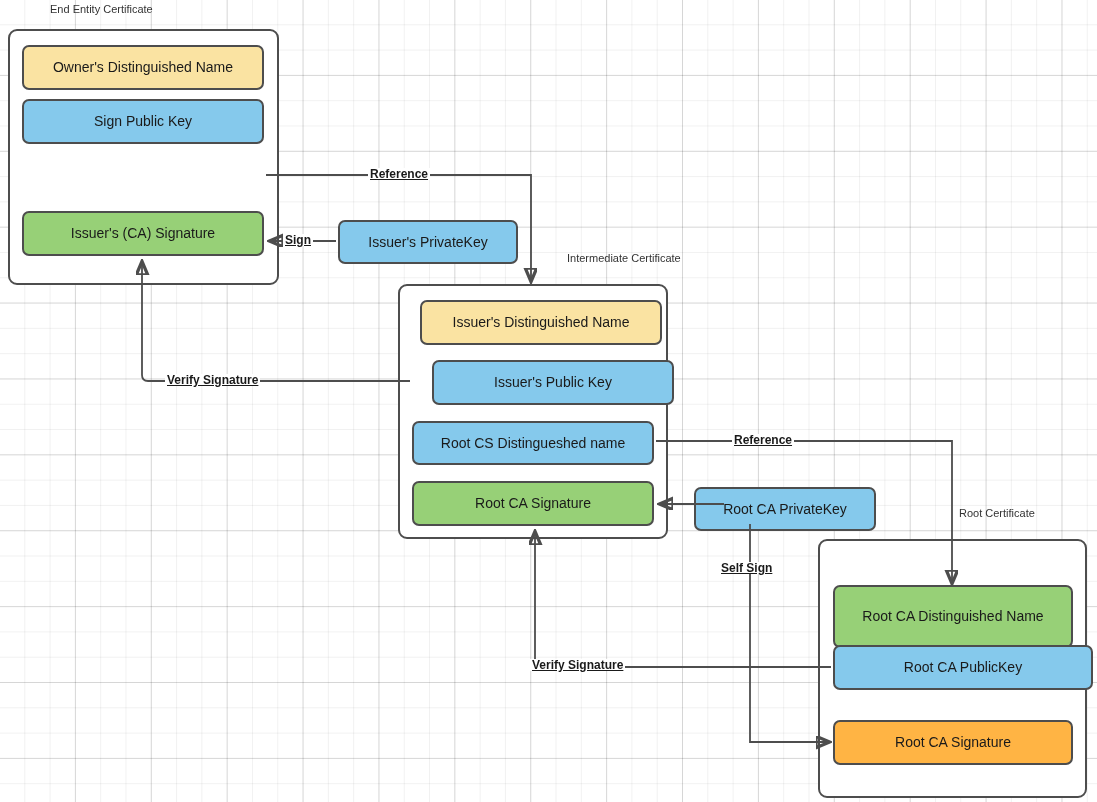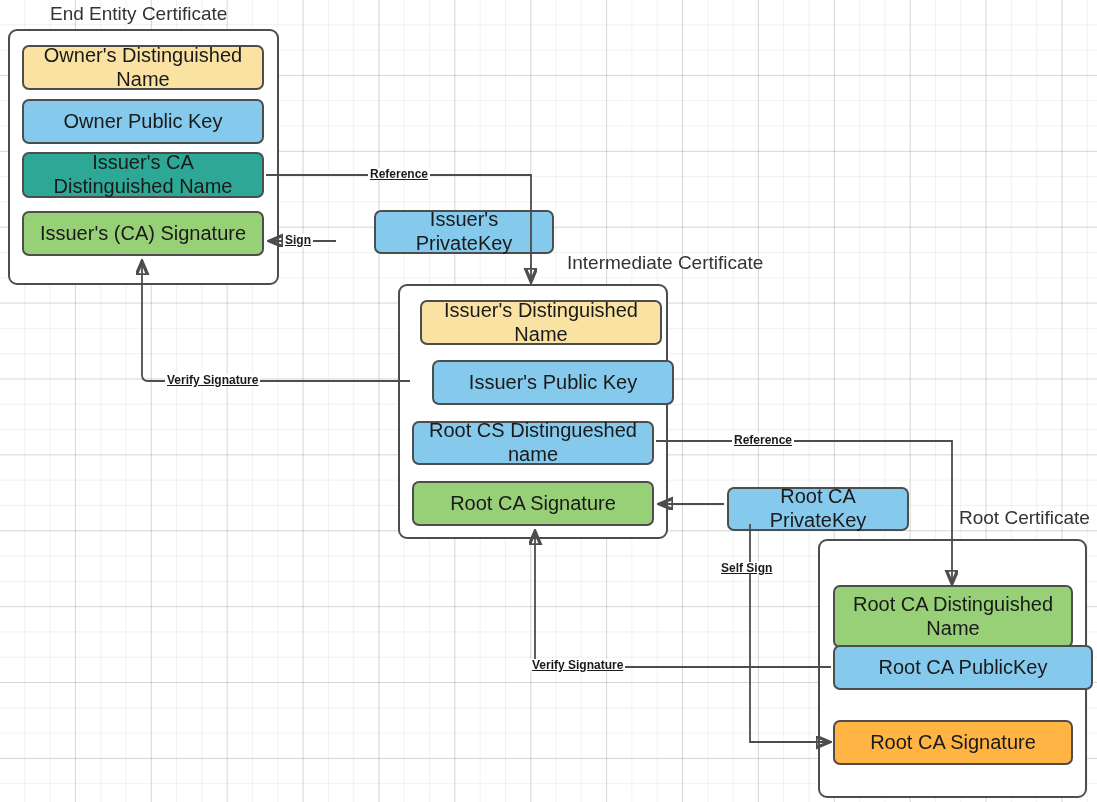--- a/index.html
+++ b/index.html
@@ -32,29 +32,29 @@
   }
   .field {
     position: absolute;
     box-sizing: border-box;
     border: 2.2px solid #4d4d4d;
     border-radius: 7px;
     display: flex;
     align-items: center;
     justify-content: center;
     text-align: center;
-    font-size: 20px;
+    font-size: 14px;
     color: #1a1a1a;
     line-height: 1.18;
     padding: 20px 6px;
     z-index: 3;
   }
   .group-title {
     position: absolute;
-    font-size: 19px;
+    font-size: 11px;
     color: #333333;
     white-space: nowrap;
     z-index: 4;
   }
   .edge-label {
     position: absolute;
     font-size: 12px;
     font-weight: bold;
     color: #1a1a1a;
     background: #ffffff;
@@ -87,39 +87,38 @@
   <div class="group-title" style="left:50px; top:3px;">End Entity Certificate</div>
 
   <div class="group-title" style="left:567px; top:252px;">Intermediate Certificate</div>
 
   <div class="group-title" style="left:959px; top:507px;">Root Certificate</div>
 
   <div class="container-box" style="left:8px; top:29px; width:271px; height:256px;"></div>
 
   <div class="field" style="left:22px; top:45px; width:242px; height:45px; background:#FAE3A2;">Owner's Distinguished Name</div>
 
-  <div class="field" style="left:22px; top:99px; width:242px; height:45px; background:#85C9EC;">Owner Public  Key</div>
+  <div class="field" style="left:22px; top:99px; width:242px; height:45px; background:#85C9EC;">Sign Public  Key</div>
 
-  <div class="field" style="left:22px; top:152px; width:242px; height:46px; background:#2EA896;">Issuer's CA Distinguished Name</div>
 
   <div class="field" style="left:22px; top:211px; width:242px; height:45px; background:#97D077;">Issuer's (CA) Signature</div>
 
-  <div class="field" style="left:338px; top:210px; width:180px; height:18px; background:#85C9EC;margin-left:36px;">Issuer's PrivateKey</div>
+  <div class="field" style="left:338px; top:220px; width:180px; height:18px; background:#85C9EC;">Issuer's PrivateKey</div>
 
   <div class="container-box" style="left:398px; top:284px; width:270px; height:255px;"></div>
 
   <div class="field" style="left:412px; top:300px; width:242px; height:45px; background:#FAE3A2;margin-left:8px;">Issuer's Distinguished Name</div>
 
   <div class="field" style="left:412px; top:360px; width:242px; height:45px; background:#85C9EC;margin-left:20px;">Issuer's Public  Key</div>
 
   <div class="field" style="left:412px; top:421px; width:242px; height:31px; background:#85C9EC;">Root CS Distingueshed name</div>
 
   <div class="field" style="left:412px; top:481px; width:242px; height:45px; background:#97D077;">Root CA Signature</div>
 
-  <div class="field" style="left:727px; top:487px; width:182px; height:20px; background:#85C9EC;">Root CA PrivateKey</div>
+  <div class="field" style="left:694px; top:487px; width:182px; height:20px; background:#85C9EC;">Root CA PrivateKey</div>
 
   <div class="container-box" style="left:818px; top:539px; width:269px; height:259px;"></div>
 
   <div class="field" style="left:833px; top:585px; width:240px; height:63px; background:#97D077;">Root CA Distinguished Name</div>
 
   <div class="field" style="left:833px; top:645px; width:260px; height:45px; background:#85C9EC;">Root CA PublicKey</div>
 
   <div class="field" style="left:833px; top:720px; width:240px; height:45px; background:#FFB444;">Root CA Signature</div>
 
   <svg class="wires" viewBox="0 0 1097 802">

